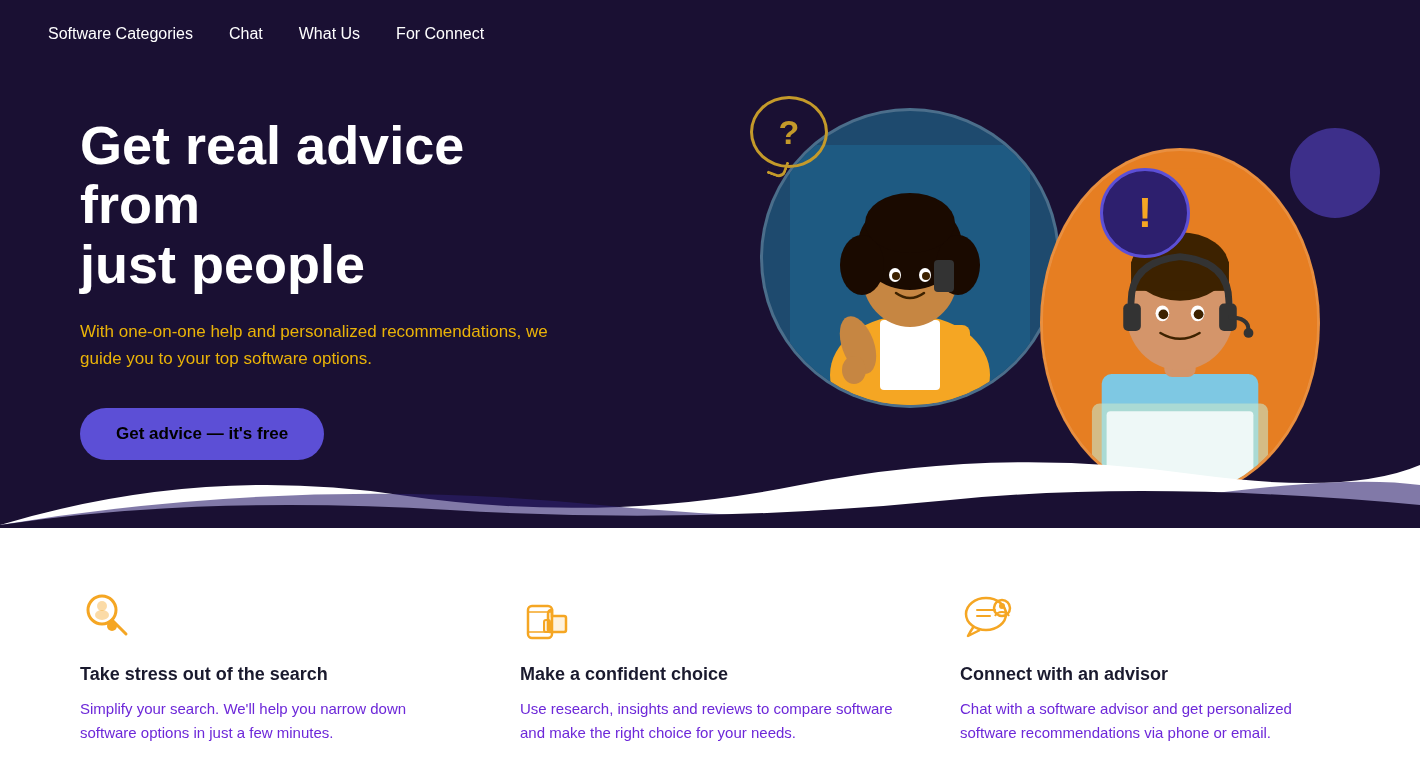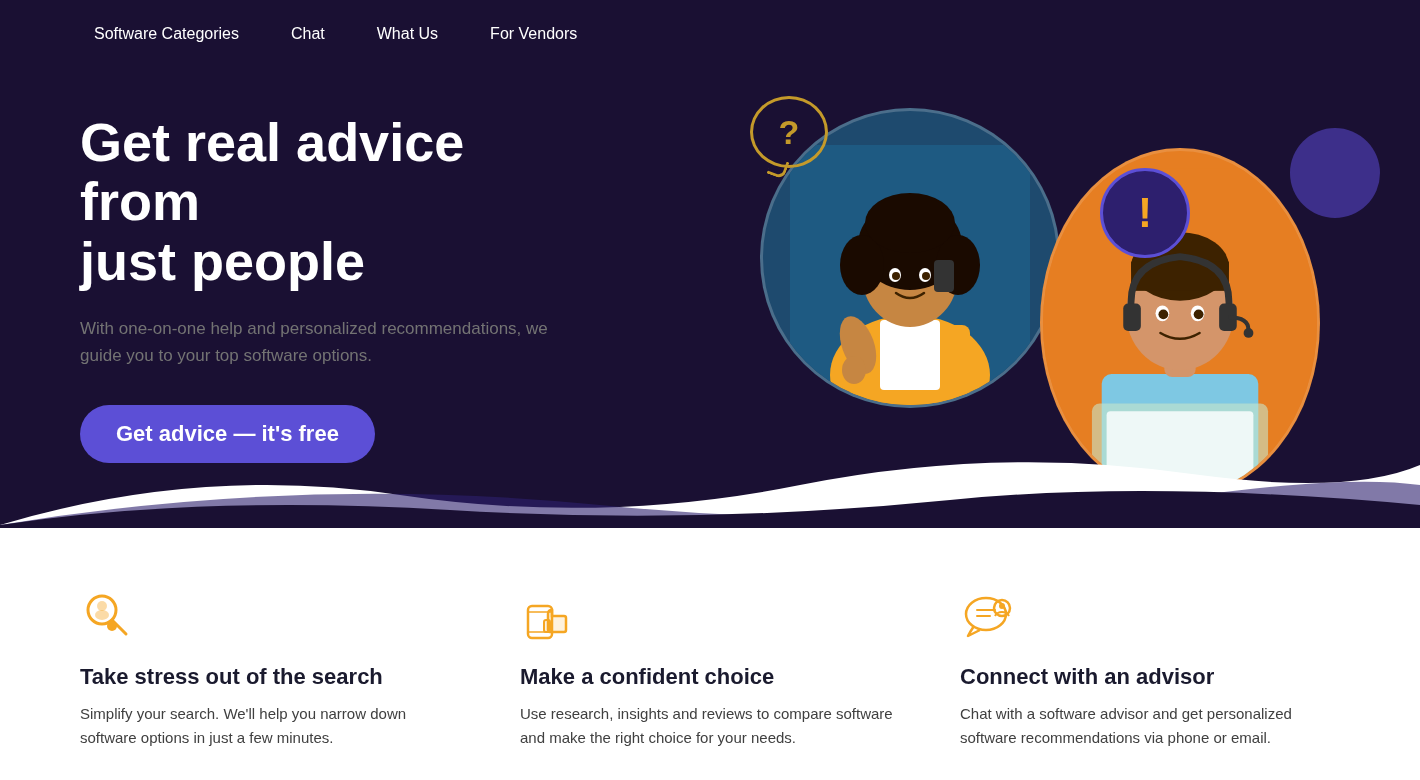--- a/index.html
+++ b/index.html
@@ -5,21 +5,21 @@
     * { margin: 0; padding: 0; box-sizing: border-box; }
     body { font-family: -apple-system, BlinkMacSystemFont, 'Segoe UI', sans-serif; background: #fff; width: 1420px; overflow-x: hidden; }
 
     
     .navbar {
       display: flex; align-items: center; justify-content: space-between;
       background: #1a1033; padding: 0 48px; height: 68px;
     }
     .logo-area { display: flex; align-items: center; gap: 0; }
     .logo-text { color: #fff; font-size: 22px; font-weight: 700; letter-spacing: -0.3px; }
-    .nav-links { display: flex; align-items: center; gap: 52px; margin-left: 46px; }
+    .nav-links { display: flex; align-items: center; gap: 36px; }
     .nav-link { color: #fff; text-decoration: none; font-size: 16px; font-weight: 400; cursor: pointer; }
     .nav-right { display: flex; align-items: center; gap: 16px; }
     .search-bar {
       display: flex; align-items: center; background: #fff; border-radius: 24px;
       padding: 0 4px 0 16px; width: 280px; height: 42px;
     }
     .search-input {
       border: none; outline: none; font-size: 14px; color: #666; background: transparent; flex: 1;
     }
     .search-btn {
@@ -33,24 +33,24 @@
 
     
     .hero {
       background: #1a1033; position: relative; overflow: hidden;
       min-height: 460px; display: flex; align-items: center;
     }
     .hero-content {
       position: relative; z-index: 2; padding: 60px 0 80px 80px; max-width: 560px;
     }
     .hero-title { color: #fff; font-size: 54px; font-weight: 800; line-height: 1.1; margin-bottom: 24px; }
-    .hero-subtitle { color: #737373; font-size: 17px; line-height: 1.6; margin-bottom: 36px; }
+    .hero-subtitle { color: #eab308; font-size: 17px; line-height: 1.6; margin-bottom: 36px; }
     .cta-btn {
-      background: #5c4fd6; color: #ffffff; border: none; border-radius: 30px;
-      padding: 16px 36px; font-size: 22px; font-weight: 600; cursor: pointer;
+      background: #5c4fd6; color: #000000; border: none; border-radius: 30px;
+      padding: 16px 36px; font-size: 17px; font-weight: 600; cursor: pointer;
     }
 
     
     .hero-images {
       position: absolute; right: 0; top: 0; bottom: 0; width: 760px; z-index: 1;
     }
 
     
     .circle-img-1 {
       position: absolute; left: 100px; top: 40px;
@@ -65,22 +65,22 @@
       overflow: hidden; display: flex; align-items: flex-end; justify-content: center;
     }
 
     
     .features {
       background: #fff; padding: 60px 80px 60px;
       display: flex; gap: 60px; align-items: flex-start;
     }
     .feature-item { flex: 1; }
     .feature-icon { width: 56px; height: 56px; margin-bottom: 20px; }
-    .feature-title { font-size: 22px; font-weight: 700; color: #1a1a2e; margin-bottom: 12px; }
-    .feature-desc { font-size: 15px; color: #404040; line-height: 1.6; }
+    .feature-title { font-size: 18px; font-weight: 700; color: #1a1a2e; margin-bottom: 12px; }
+    .feature-desc { font-size: 15px; color: #6d28d9; line-height: 1.6; }
 
     
     .wave-shape {
       position: absolute; bottom: -1px; left: 0; right: 0; z-index: 3;
     }
 
     
     .hero-deco-top-right {
       position: absolute; top: 60px; right: 40px; z-index: 0;
       width: 90px; height: 90px; border-radius: 50%; background: #3d2f8a;
@@ -108,21 +108,21 @@
     }
   </style>
 </head>
 <body>
 
 <nav class="navbar">
   <div class="nav-links">
     <a class="nav-link">Software Categories</a>
     <a class="nav-link">Chat</a>
     <a class="nav-link">What Us</a>
-    <a class="nav-link">For Vendors</a>
+    <a class="nav-link">For Connect</a>
   </div>
 </nav>
 
 <section class="hero" style="height:460px;">
 
   <div class="hero-deco-top-right"></div>
 
   <div class="hero-content">
     <h1 class="hero-title">
       <span>Get real advice from</span><br>

